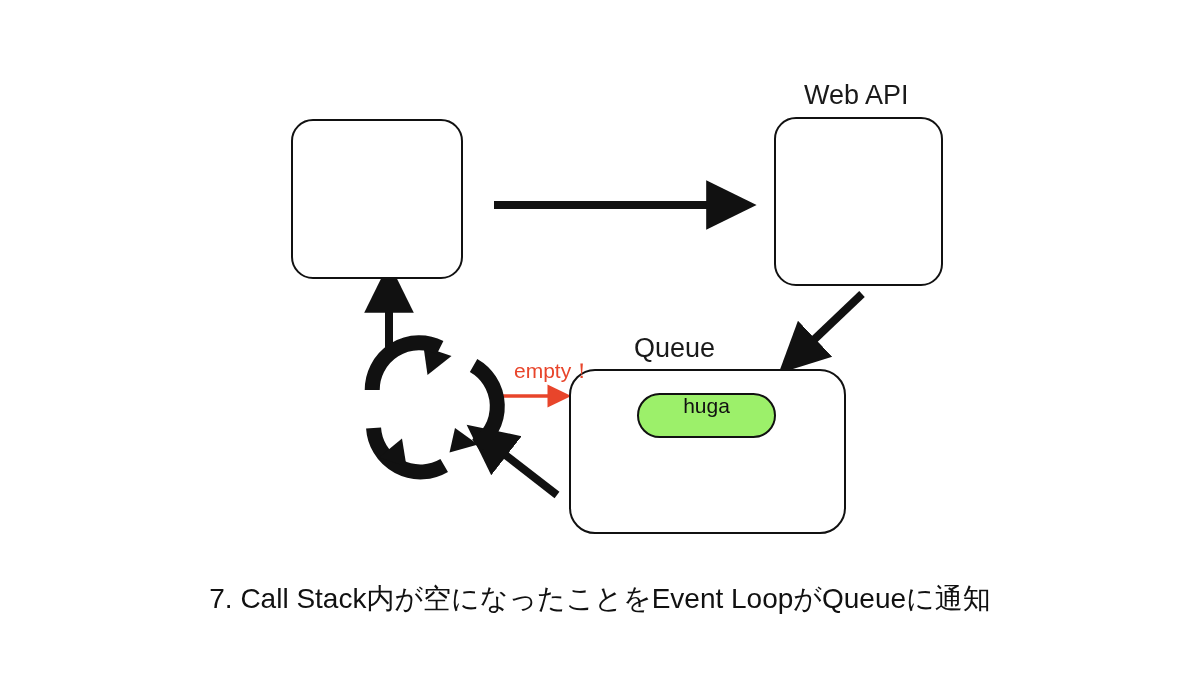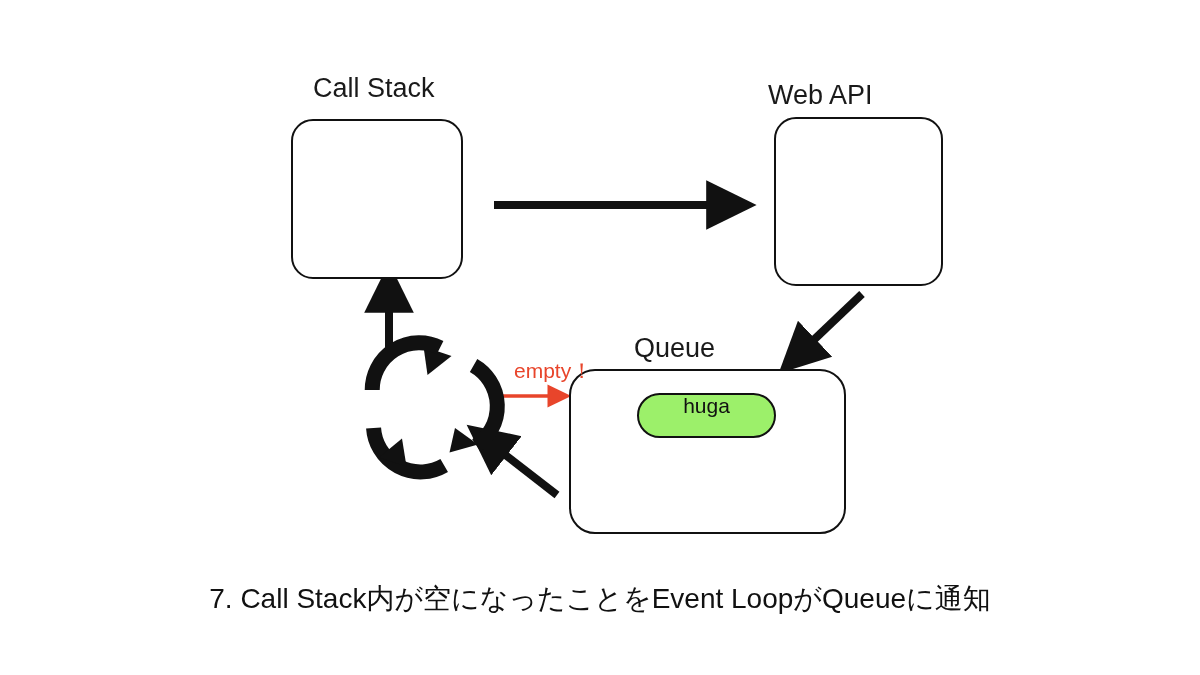--- a/index.html
+++ b/index.html
@@ -57,21 +57,21 @@
     color: #1a1a1a;
     font-size: 27px;
     line-height: 1;
     white-space: nowrap;
   }
   #call-stack-label {
     left: 313px;
     top: 75px;
   }
   #web-api-label {
-    left: 768px;
+    left: 804px;
     top: 82px;
   }
   #queue-label {
     left: 634px;
     top: 335px;
   }
   #event-loop-label {
     left: 216px;
     top: 404px;
   }
@@ -160,21 +160,20 @@
       <path d="M 385.0 447.0
                A 47 47 0 0 1 385.0 367.0" fill="none" stroke="#111111" stroke-width="15" stroke-linecap="butt" transform="rotate(178 430 407)"></path>
       <path d="M 455.0 428.0 L 478.0 444.5 L 449.5 452.5 Z"></path>
 
       <path d="M 385.0 447.0
                A 47 47 0 0 1 385.0 367.0" fill="none" stroke="#111111" stroke-width="15" stroke-linecap="butt" transform="rotate(58 430 407)"></path>
       <path d="M 406.5 466.5 L 379.0 457.5 L 402.0 438.5 Z"></path>
     </g>
   </svg>
 
-  <div class="node-label" id="call-stack-label">Call Stack</div>
   <div class="node-box" id="call-stack-box"></div>
 
   <div class="node-label" id="web-api-label">Web API</div>
   <div class="node-box" id="web-api-box"></div>
 
   <div class="node-label" id="queue-label">Queue</div>
   <div class="node-box" id="queue-box"></div>
   <div id="huga-chip">
     <span>huga</span>
   </div>

